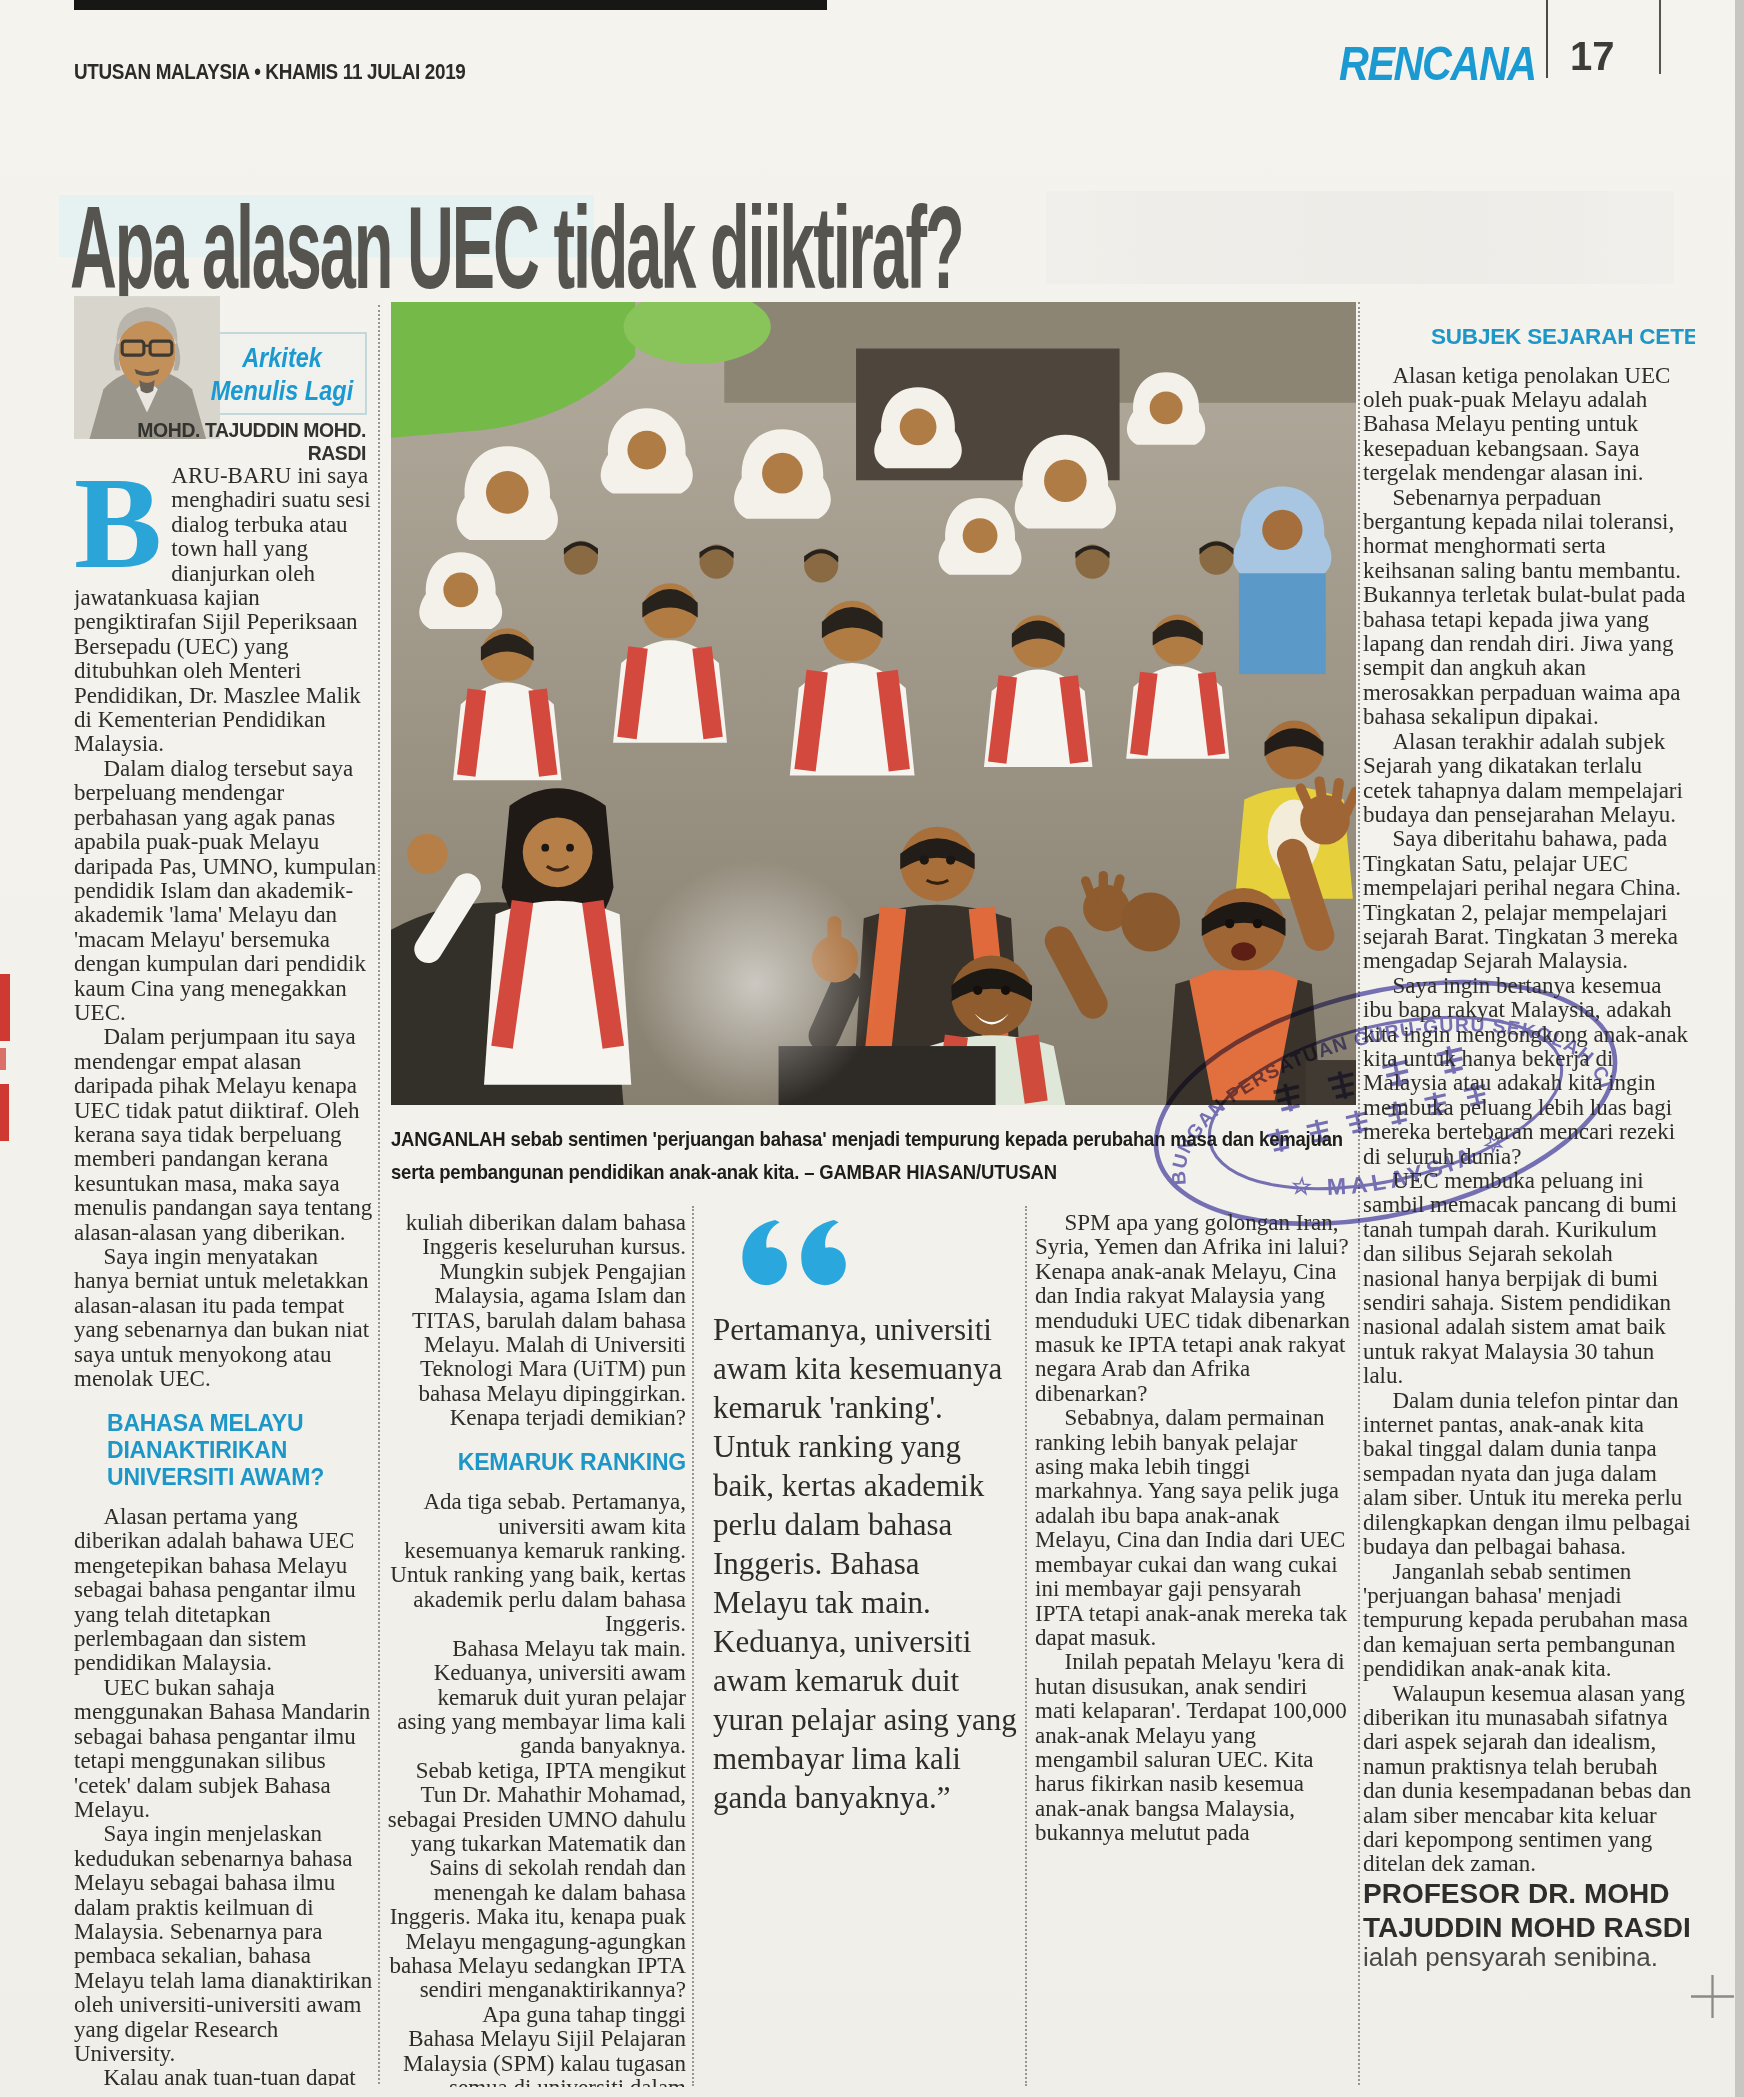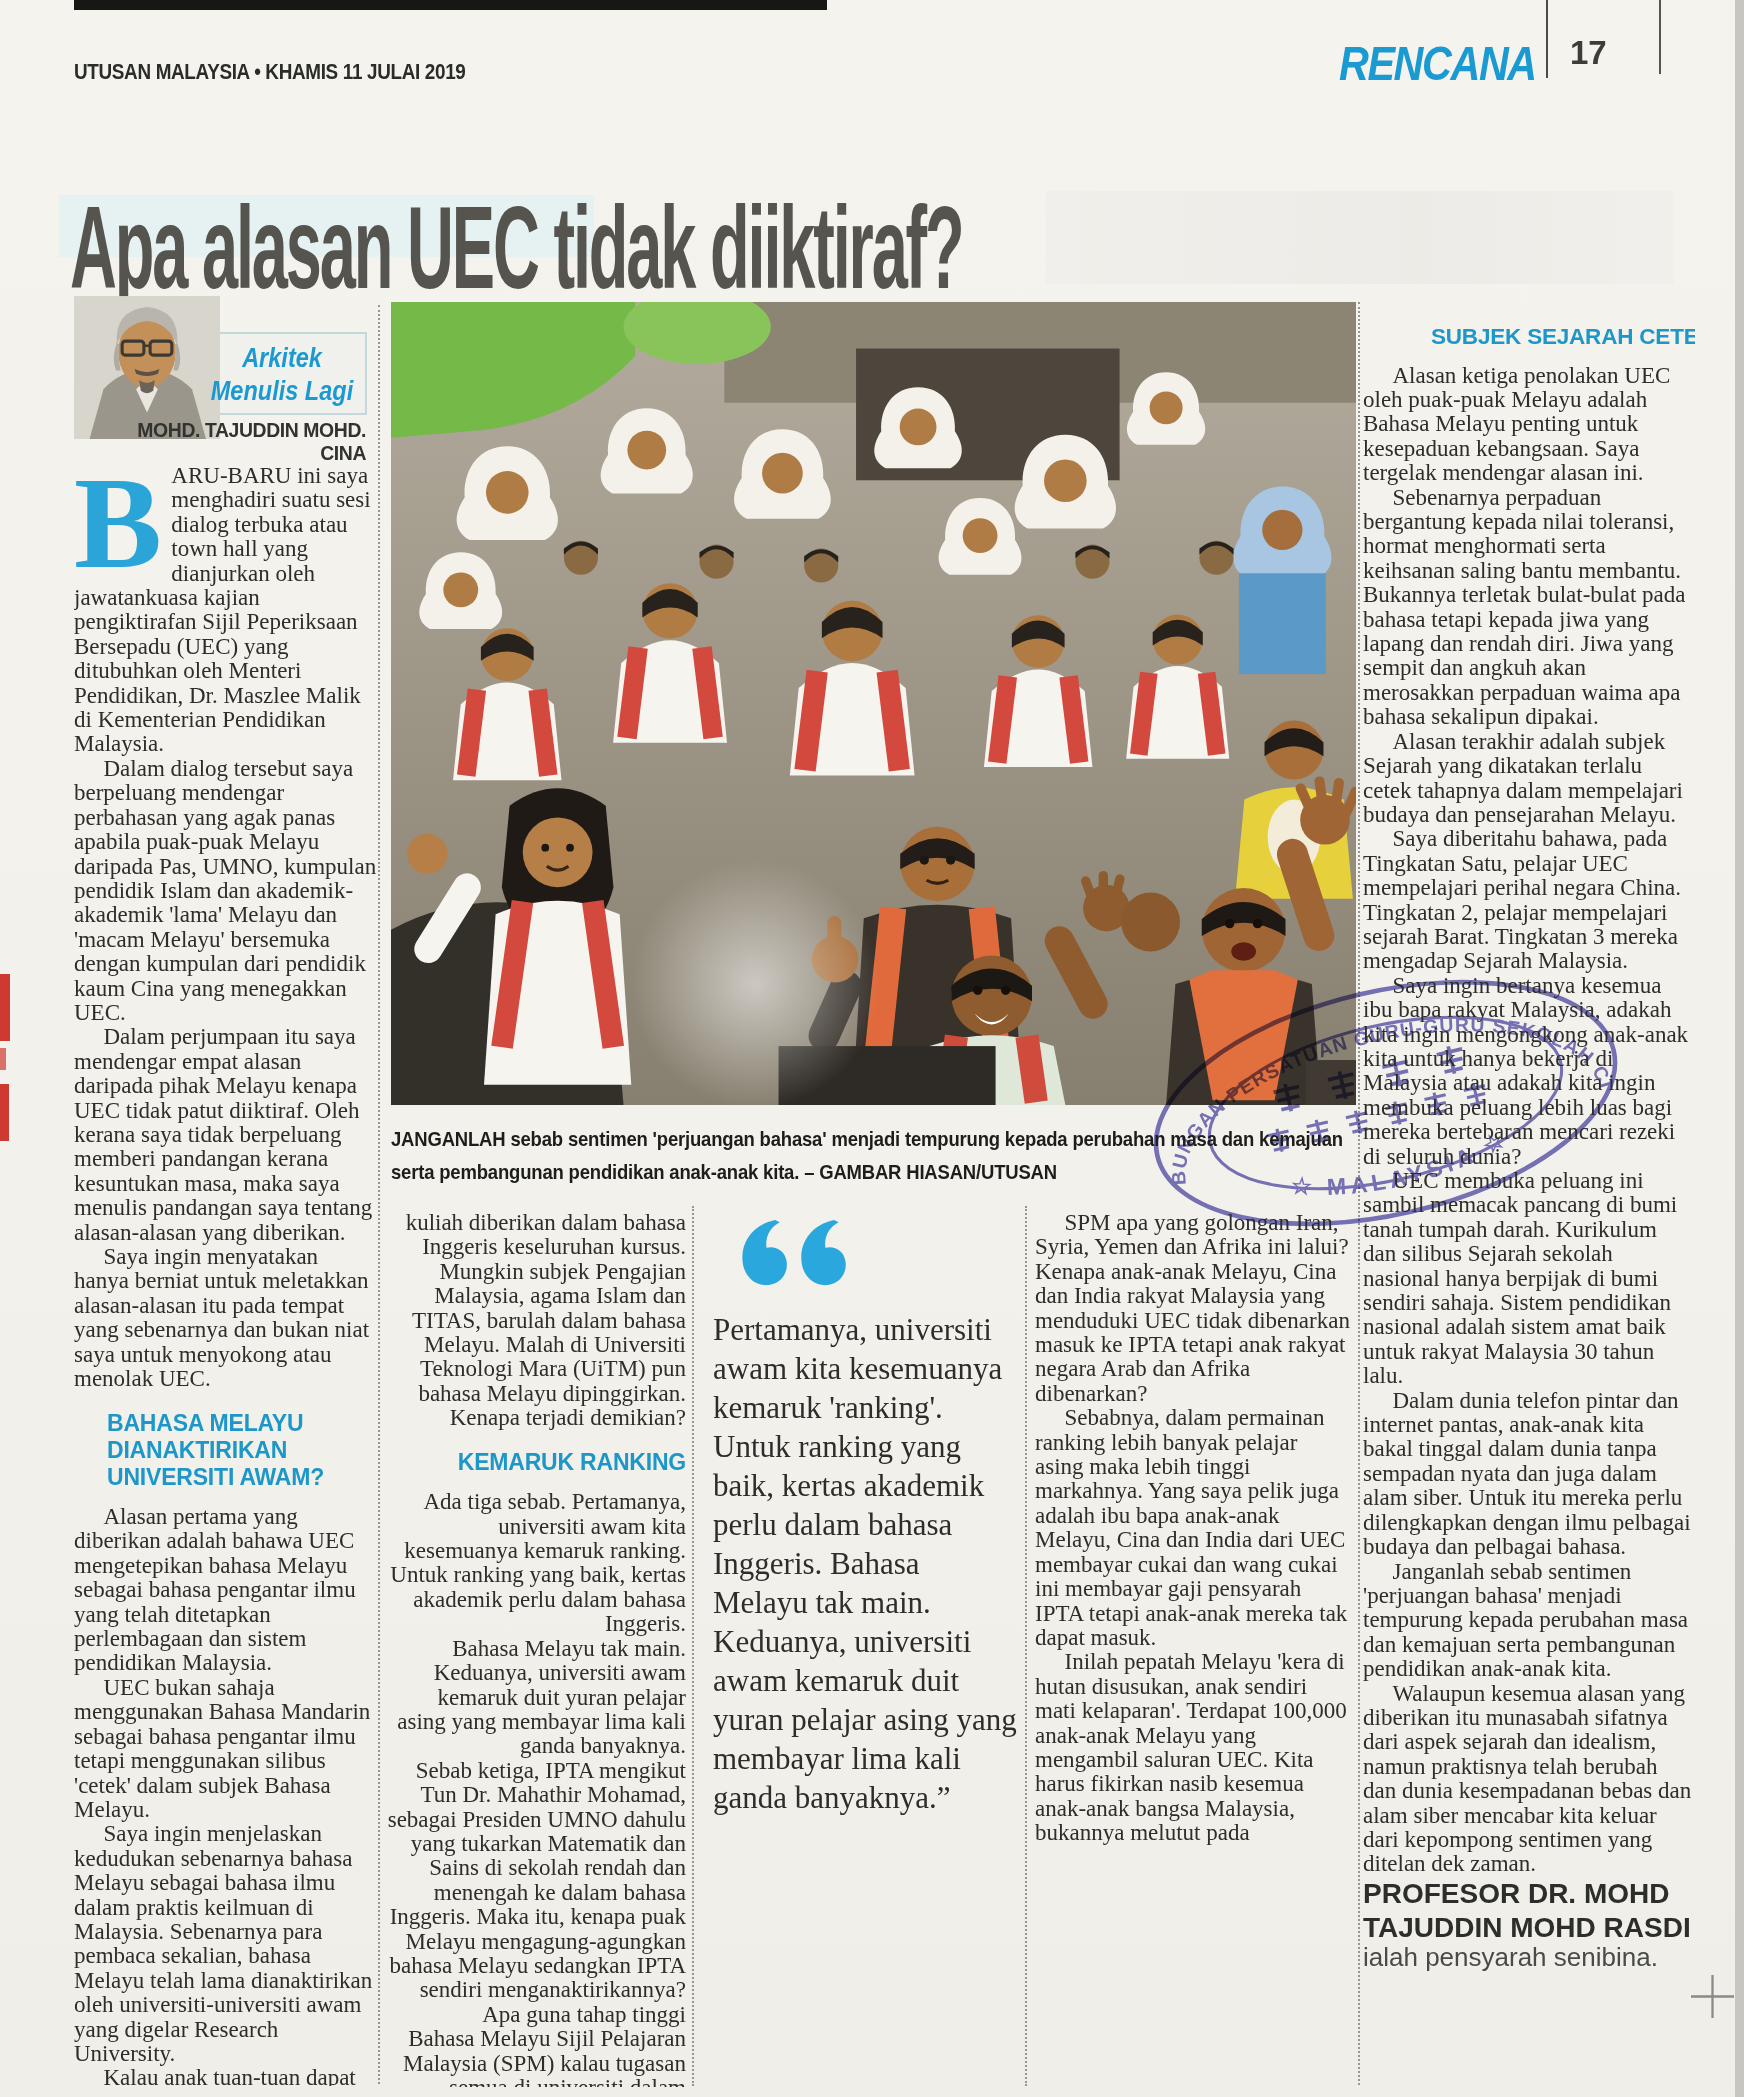--- a/index.html
+++ b/index.html
@@ -8,21 +8,21 @@
         font-family:"Liberation Sans",sans-serif;}
   .abs{position:absolute;}
   
   #topbar{left:74px;top:0;width:753px;height:10px;background:#171715;}
   #cornerline1{left:1546px;top:0;width:0;height:78px;border-left:2.3px solid #4a4a46;}
   #cornerline2{left:1659px;top:0;width:0;height:74px;border-left:2.3px solid #55554f;}
   #masthead{left:74px;top:59px;font-weight:bold;font-size:22.5px;color:#2b2b27;
             letter-spacing:-0.4px;transform:scaleX(.84);transform-origin:left;white-space:nowrap;}
   #section{left:1339px;top:36px;font-size:48px;font-weight:900;font-style:italic;
            color:#1b9ad2;letter-spacing:-1.6px;transform:scaleX(.86);transform-origin:left;white-space:nowrap;}
-  #pagenum{left:1570px;top:34px;font-size:33px;font-weight:800;color:#3c3c39;}
+  #pagenum{left:1570px;top:34px;font-size:40px;font-weight:800;color:#3c3c39;}
   
   #hl-band{left:59px;top:195px;width:535px;height:62px;background:#e6f1f2;}
   #hl-ghost{left:1046px;top:191px;width:628px;height:93px;
             background:linear-gradient(90deg,#eeede9,#e9e8e4 60%,#efeeea);opacity:.7;}
   #headline{left:70px;top:181px;font-size:116px;font-weight:bold;color:#55544e;
             letter-spacing:-3.9px;transform:scaleX(.56);transform-origin:left;white-space:nowrap;}
   
   #author-box{left:87px;top:332px;width:276px;height:79px;border:2.3px solid #c3d8da;background:rgba(230,240,240,.25);}
   #headshot{left:74px;top:296px;width:146px;height:143px;}
   #author-title{left:195px;top:341px;width:174px;text-align:center;color:#1b9ad2;
@@ -106,21 +106,21 @@
     <rect x="62" y="58" width="28" height="18" rx="4" fill="none" stroke="#3c3832" stroke-width="4"></rect>
     <rect x="98" y="58" width="28" height="18" rx="4" fill="none" stroke="#3c3832" stroke-width="4"></rect>
     <line x1="90" y1="64" x2="98" y2="64" stroke="#3c3832" stroke-width="3"></line>
     <path d="M78 94 Q94 102 110 94 L108 100 Q94 106 80 100 Z" fill="#5a5046"></path>
     <path d="M84 108 Q94 116 104 108 L102 122 Q94 128 86 122 Z" fill="#6b6258"></path>
   </svg>
   <div class="abs" id="author-title">
     <div>Arkitek</div>
     <div>Menulis Lagi</div>
   </div>
-  <div class="abs" id="author-name">MOHD. TAJUDDIN MOHD. CINA</div>
+  <div class="abs" id="author-name">MOHD. TAJUDDIN MOHD. RASDI</div>
 
   <div class="abs vsep" id="sep1"></div>
   <div class="abs vsep" id="sep2"></div>
   <div class="abs vsep" id="sep3"></div>
   <div class="abs vsep" id="sep4"></div>
 
   <div class="abs bodycol" id="col1">
     <p class="noindent"><span class="dropcap">B</span><span>ARU-BARU ini saya menghadiri suatu sesi dialog terbuka atau town hall yang dianjurkan oleh jawatankuasa kajian pengiktirafan Sijil Peperiksaan Bersepadu (UEC) yang ditubuhkan oleh Menteri Pendidikan, Dr. Maszlee Malik di Kementerian Pendidikan Malaysia.</span></p>
     <p>Dalam dialog tersebut saya berpeluang mendengar perbahasan yang agak panas apabila puak-puak Melayu daripada Pas, UMNO, kumpulan pendidik Islam dan akademik-akademik 'lama' Melayu dan 'macam Melayu' bersemuka dengan kumpulan dari pendidik kaum Cina yang menegakkan UEC.</p>
     <p>Dalam perjumpaan itu saya mendengar empat alasan daripada pihak Melayu kenapa UEC tidak patut diiktiraf. Oleh kerana saya tidak berpeluang memberi pandangan kerana kesuntukan masa, maka saya menulis pandangan saya tentang alasan-alasan yang diberikan.</p>

